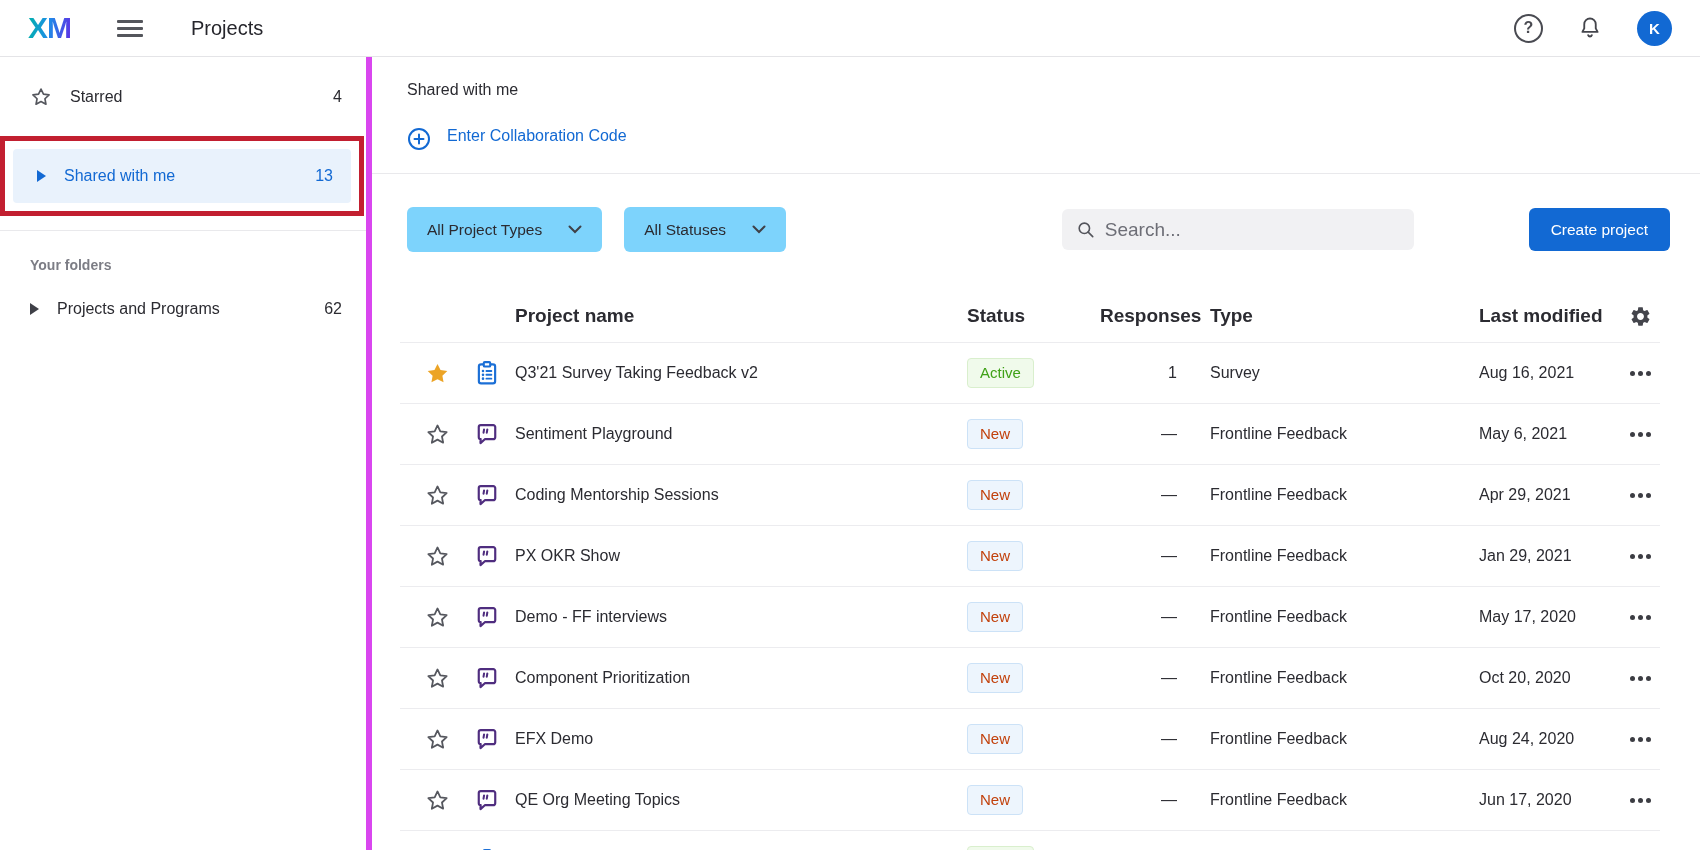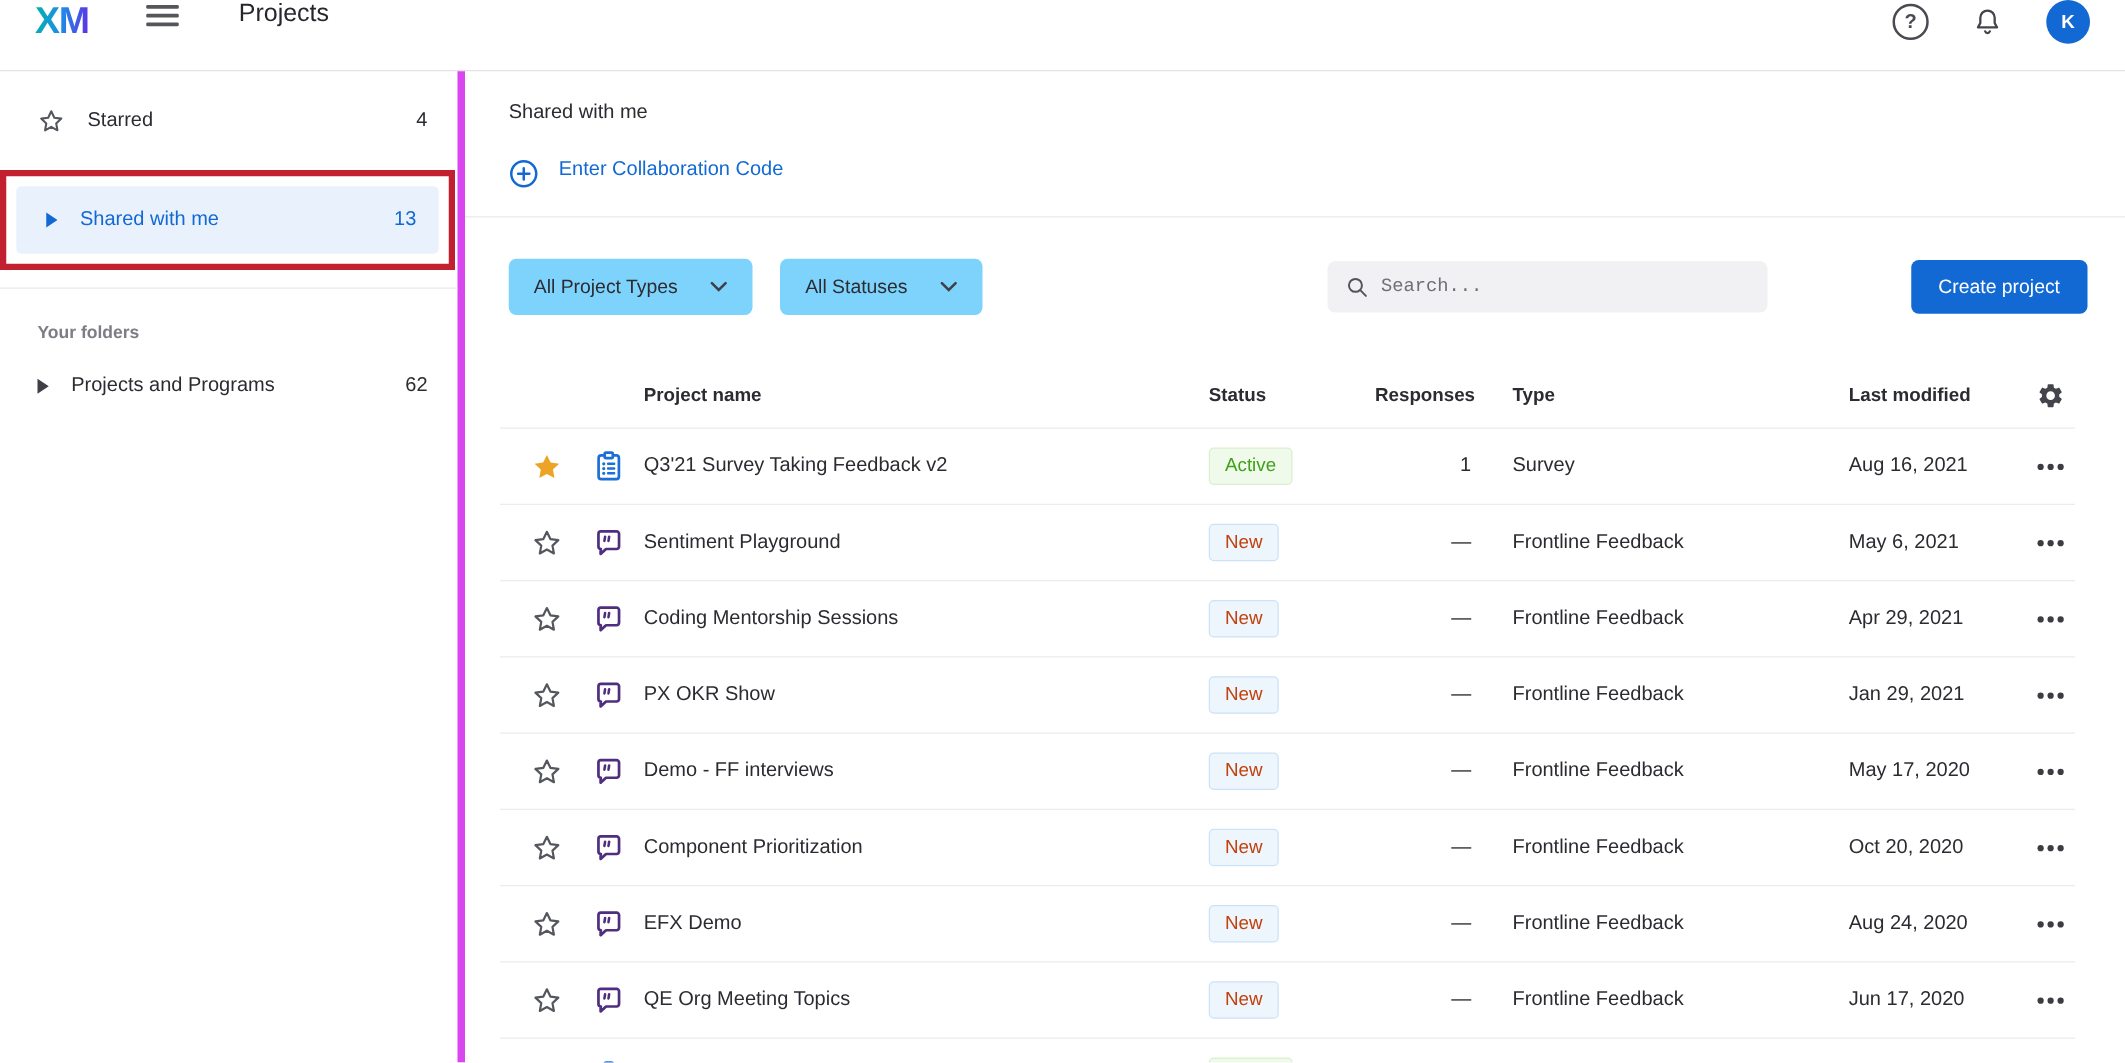--- a/index.html
+++ b/index.html
@@ -1,20 +1,20 @@
 <!DOCTYPE html>
 <html><head>
 <meta charset="utf-8">
 <style>
   * { margin:0; padding:0; box-sizing:border-box; }
   html,body { width:1700px; height:850px; overflow:hidden; background:#fff;
     font-family:"Liberation Sans", sans-serif; color:#2b2b31; }
 
   
-  .topbar { height:57px; display:flex; align-items:flex-start; padding:0 28px;
+  .topbar { height:57px; display:flex; align-items:center; padding:0 28px;
     border-bottom:1px solid #e4e4e7; background:#fff; }
   .logo { font-size:30px; font-weight:800; letter-spacing:-1px;
     background:linear-gradient(95deg,#00b2a9 0%,#1e8de8 48%,#5f2ee5 100%);
     -webkit-background-clip:text; background-clip:text; color:transparent; }
   .hamburger { margin-left:46px; width:26px; cursor:pointer; }
   .hamburger span { display:block; height:3px; background:#54565c; border-radius:1px; margin:4px 0; }
   .page-title { margin-left:48px; font-size:20px; font-weight:500; color:#26262c; }
   .topbar-right { margin-left:auto; display:flex; align-items:center; gap:34px; }
   .help-circle { width:29px; height:29px; border:2px solid #4a4b52; border-radius:50%;
     display:flex; align-items:center; justify-content:center; font-size:16px; font-weight:700; color:#4a4b52; cursor:pointer; }
@@ -46,31 +46,31 @@
     font-size:16px; font-weight:500; cursor:pointer; width:fit-content; }
   .full-divider { border:none; border-top:1px solid #e9e9ec; margin:22px -30px 0 -35px; }
 
   
   .toolbar { margin-top:33px; display:flex; align-items:center; }
   .filter-pill { height:45px; background:#7dd3fc; border-radius:6px; display:flex; align-items:center;
     padding:0 20px; font-size:15.5px; color:#2b2b31; cursor:pointer; gap:26px; }
   .filter-pill + .filter-pill { margin-left:22px; }
   .searchbox { margin-left:auto; width:352px; height:41px; background:#f1f1f3; border-radius:6px;
     display:flex; align-items:center; padding:0 14px; gap:10px; margin-right:115px; }
-  .searchbox input { border:none; outline:none; background:transparent; font-size:15px; width:100%;
-    font-family:Liberation Mono, monospace; color:#2b2b31; }
+  .searchbox input { border:none; outline:none; background:transparent; font-size:19px; width:100%;
+    font-family:Liberation Sans, sans-serif; color:#2b2b31; }
   .searchbox input::placeholder { color:#6d6e76; }
   .btn-primary { height:43px; padding:0 22px; background:#1269d3; color:#fff; border:none; border-radius:6px;
     font-size:15.5px; font-weight:500; font-family:"Liberation Sans", sans-serif; cursor:pointer; }
 
   
   .table { margin:0 0 0 -7px; width:1260px; }
   .trow { display:grid; grid-template-columns:74px 28px 458px 140px 90px 280px 150px 40px;
     align-items:center; height:61px; border-bottom:1px solid #ececef; font-size:16px; }
-  .trow.thead { height:53px; border-bottom:1px solid #ececef; font-size:15px; font-weight:700; color:#2b2b31; margin-top:38px; }
+  .trow.thead { height:53px; border-bottom:1px solid #ececef; font-size:19px; font-weight:700; color:#2b2b31; margin-top:38px; }
   .cell-star { display:flex; justify-content:center; }
   .cell-name { padding-left:13px; white-space:nowrap; overflow:hidden; }
   .cell-status { padding-left:7px; }
   .cell-resp { text-align:right; padding-right:13px; }
   .cell-type { padding-left:20px; }
   .cell-mod { padding-left:9px; }
   .cell-menu { display:flex; justify-content:center; }
   .badge { display:inline-block; height:30px; line-height:28px; padding:0 12px; border-radius:4px; font-size:15px; }
   .badge-active { color:#3fa117; background:#f0faeb; border:1px solid #d9efcd; }
   .badge-new { color:#c2410c; background:#edf5fd; border:1px solid #cce2f7; }

